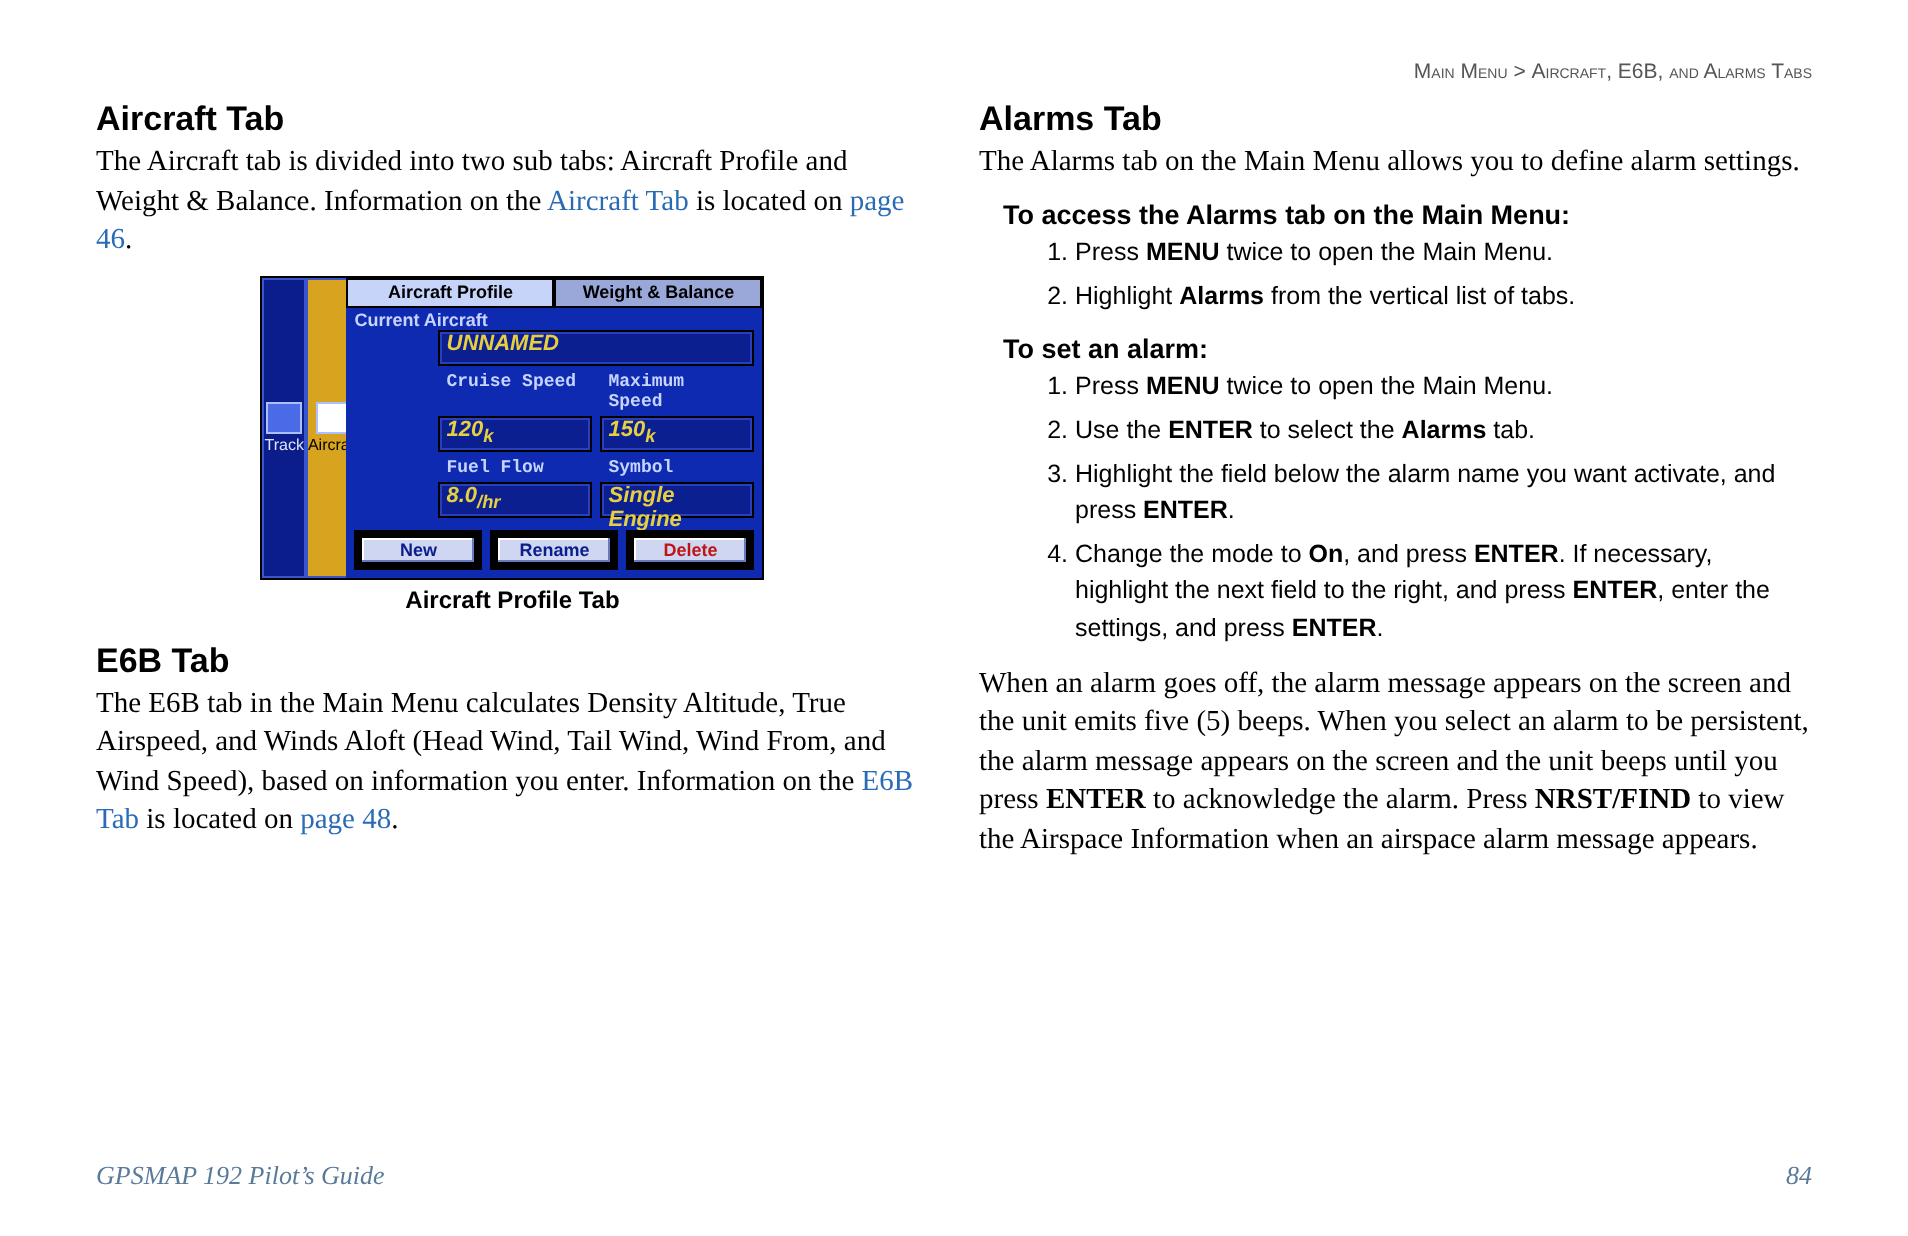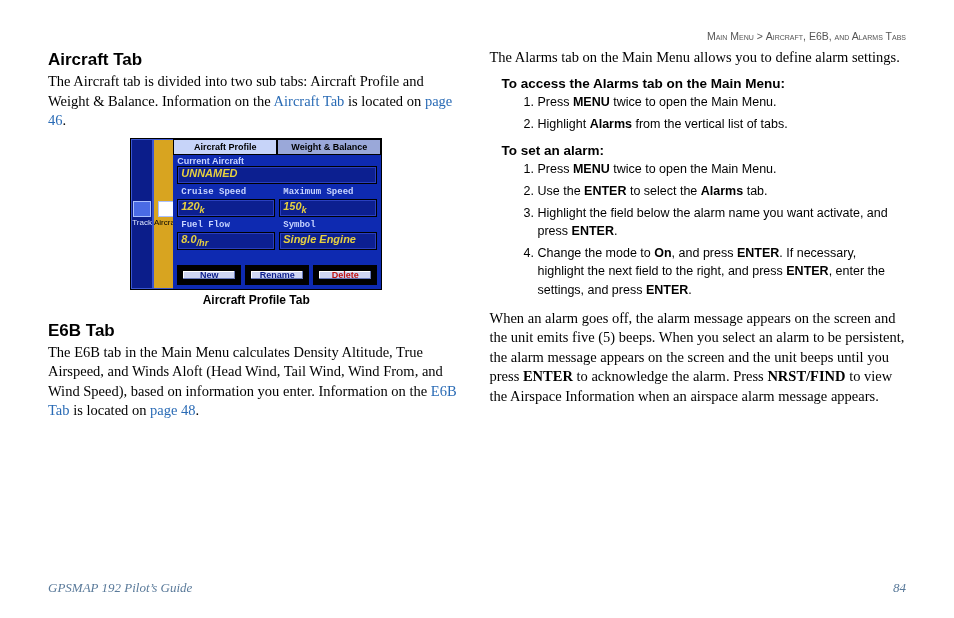--- a/index.html
+++ b/index.html
@@ -91,26 +91,26 @@
     align-items:center; justify-content:center; font-size:8px; color:#dbe4ff;
   }
   .side-item.sel { background:#d8a420; color:#000; }
   .side-ico { width:16px; height:14px; background:#4a6be5; border:1px solid #aac0ff; margin-bottom:1px; }
   .side-item.sel .side-ico { background:#fff; }
   .main-pane { flex:1; background:#0e2ab1; display:flex; flex-direction:column; }
   .tabs { display:flex; height:16px; }
   .tab { flex:1; border:1px solid #000; background:#9aa8d9; color:#000; display:flex; align-items:center; justify-content:center; font-size:9px; font-weight:bold;}
   .tab.active { background:#c7d4f9; }
   .lbl { color:#c7d4ff; font-size:9px; padding:1px 4px 0 4px; font-weight:bold;}
-  .val-row { display:flex; gap:4px; padding:0 4px 2px 4px; }
+  .val-row { display:flex; gap:4px; padding:0 4px 2px 4px;margin-left:42px; }
   .valbig { height:16px; border:1px solid #000; background:#0c1f90; color:#e6d040; font-weight:bold; font-style:italic; font-size:11px; padding:0 3px; box-shadow: inset 0 0 0 1px #2a3fbf;}
   .valbig.full { flex:1; }
   .valpair { flex:1;font-family:Liberation Mono, monospace; }
   .btns { display:flex; gap:4px; padding:4px; height:20px; }
-  .btn { flex:1; background:#cfd6f2; color:#0b1d8a; border:6px solid #000000; box-shadow: inset -1px -1px 0 #6a7bbd, inset 1px 1px 0 #fff; display:flex; align-items:center; justify-content:center; font-size:9px; font-weight:bold;}
+  .btn { flex:1; background:#cfd6f2; color:#0b1d8a; border:4px solid #000000; box-shadow: inset -1px -1px 0 #6a7bbd, inset 1px 1px 0 #fff; display:flex; align-items:center; justify-content:center; font-size:9px; font-weight:bold;}
   .btn.danger { color:#c01515; }
 </style>
 </head>
 <body>
 
 <div class="breadcrumb">
   <span class="sc">Main Menu</span><span> &gt; </span><span class="sc">Aircraft, E6B, and Alarms Tabs</span>
 </div>
 
 <div class="columns">
@@ -190,20 +190,21 @@
     </div>
     <div class="caption">Aircraft Profile Tab</div>
 
     <h2>E6B Tab</h2>
     <p>
       <span>The E6B tab in the Main Menu calculates Density Altitude, True Airspeed, and Winds Aloft (Head Wind, Tail Wind, Wind From, and Wind Speed), based on information you enter. Information on the </span><span class="link">E6B Tab</span><span> is located on </span><span class="link">page 48</span><span>.</span>
     </p>
   </div>
 
   <div class="col">
+    <h2>Alarms Tab</h2>
     <p>The Alarms tab on the Main Menu allows you to define alarm settings.</p>
 
     <div class="sub">
       <div class="boldhead">To access the Alarms tab on the Main Menu:</div>
       <ol>
         <li><span>Press </span><b>MENU</b><span> twice to open the Main Menu.</span></li>
         <li><span>Highlight </span><b>Alarms</b><span> from the vertical list of tabs.</span></li>
       </ol>
 
       <div class="boldhead">To set an alarm:</div>

